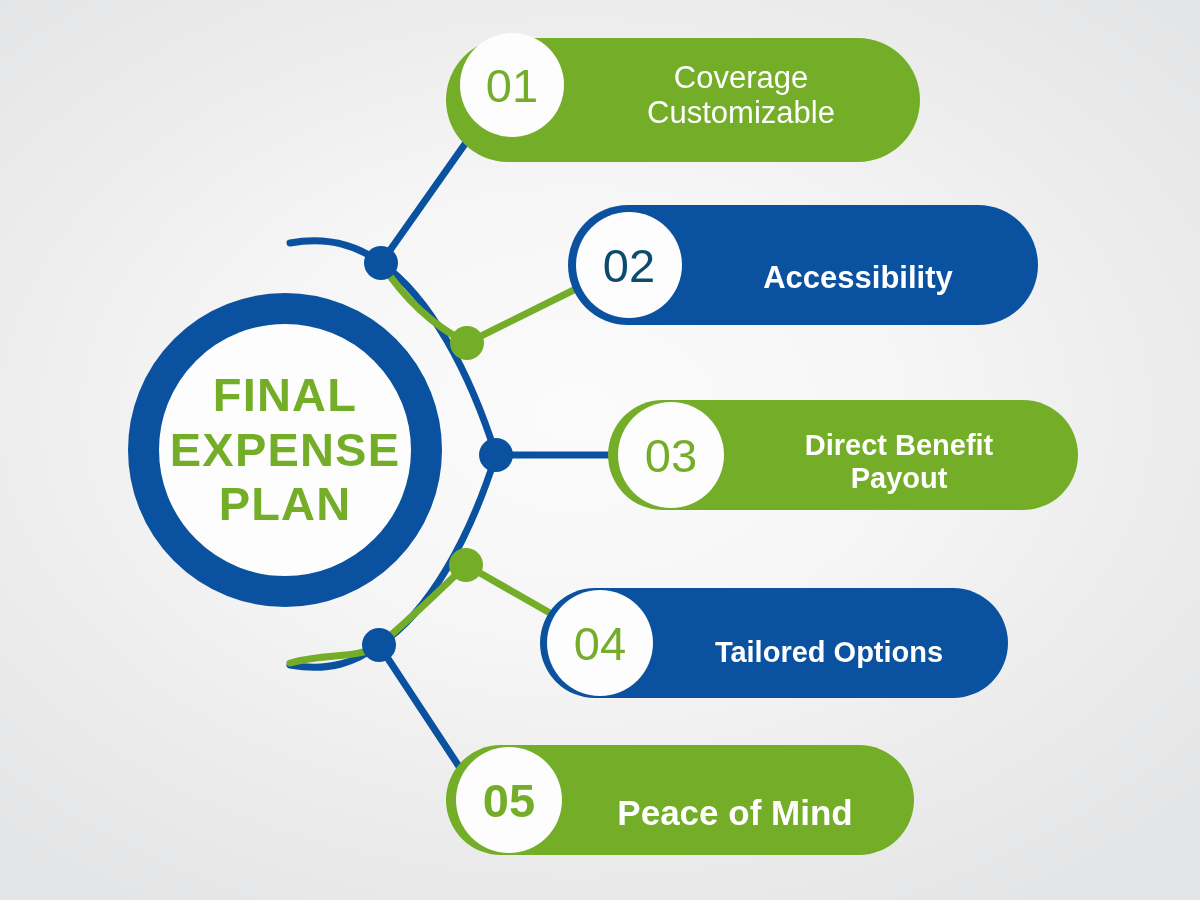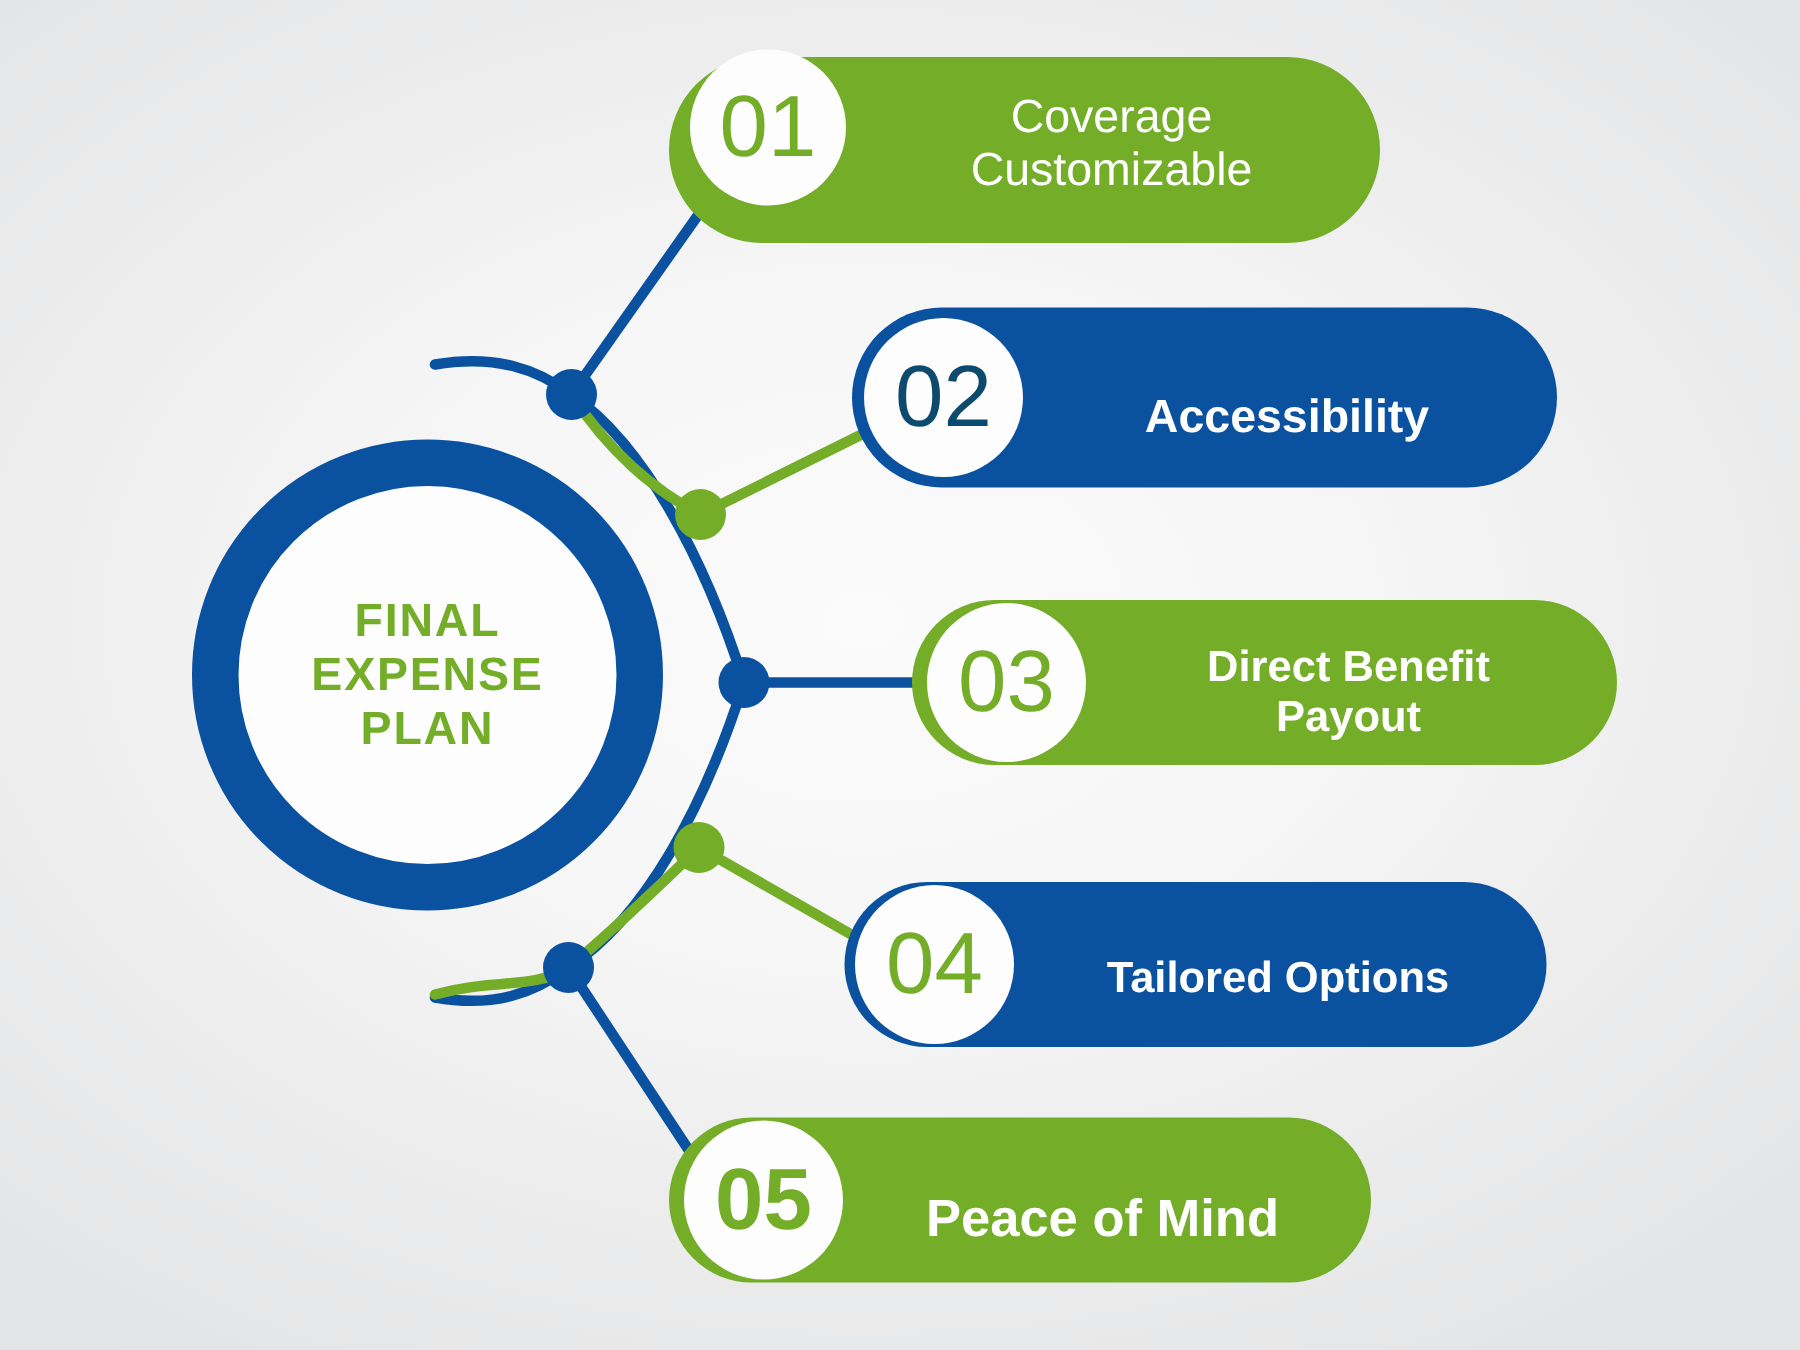--- a/index.html
+++ b/index.html
@@ -23,40 +23,40 @@
     box-sizing:border-box;
     border-radius:50%;
     display:flex;align-items:center;justify-content:center;
     background:#fdfdfd;
   }
   .hub-text{
     text-align:center;
     font-weight:bold;
     letter-spacing:1.2px;
     line-height:1.17;
-    font-size:31px;
+    font-size:47px;
     padding:0 6px;
     user-select:none;
   }
 
   
   .pill{
     position:absolute;
     border-radius:999px;
     display:flex;align-items:center;
     box-sizing:border-box;
   }
   .pill-badge{
     position:absolute;
     border-radius:50%;
     background:#fdfdfd;
     display:flex;align-items:center;justify-content:center;
   }
   .pill-num{
-    font-size:58px;
+    font-size:47px;
     font-weight:normal;
     letter-spacing:0px;
     line-height:1;
   }
   .pill-label{
     position:absolute;
     text-align:center;
     color:#ffffff;
     line-height:1.14;
   }
@@ -122,21 +122,21 @@
   <div class="pill" style="left:608px;top:400px;width:470px;height:110px;background:#74ad28;">
     <div class="pill-badge" style="left:10px;top:2px;width:106px;height:106px;">
       <span class="pill-num" style="color:#74ad28;">03</span>
     </div>
     <div class="pill-label bold" style="left:130px;top:16px;width:322px;font-size:29px;">
       <div>Direct Benefit</div>
       <div>Payout</div>
     </div>
   </div>
 
-  <div class="pill" style="left:563px;top:588px;width:468px;height:110px;background:#0a52a0;">
+  <div class="pill" style="left:540px;top:588px;width:468px;height:110px;background:#0a52a0;">
     <div class="pill-badge" style="left:7px;top:2px;width:106px;height:106px;">
       <span class="pill-num" style="color:#74ad28;">04</span>
     </div>
     <div class="pill-label bold" style="left:128px;top:35px;width:322px;font-size:29px;">
       <div>Tailored Options</div>
     </div>
   </div>
 
   <div class="pill" style="left:446px;top:745px;width:468px;height:110px;background:#74ad28;">
     <div class="pill-badge" style="left:10px;top:2px;width:106px;height:106px;">

